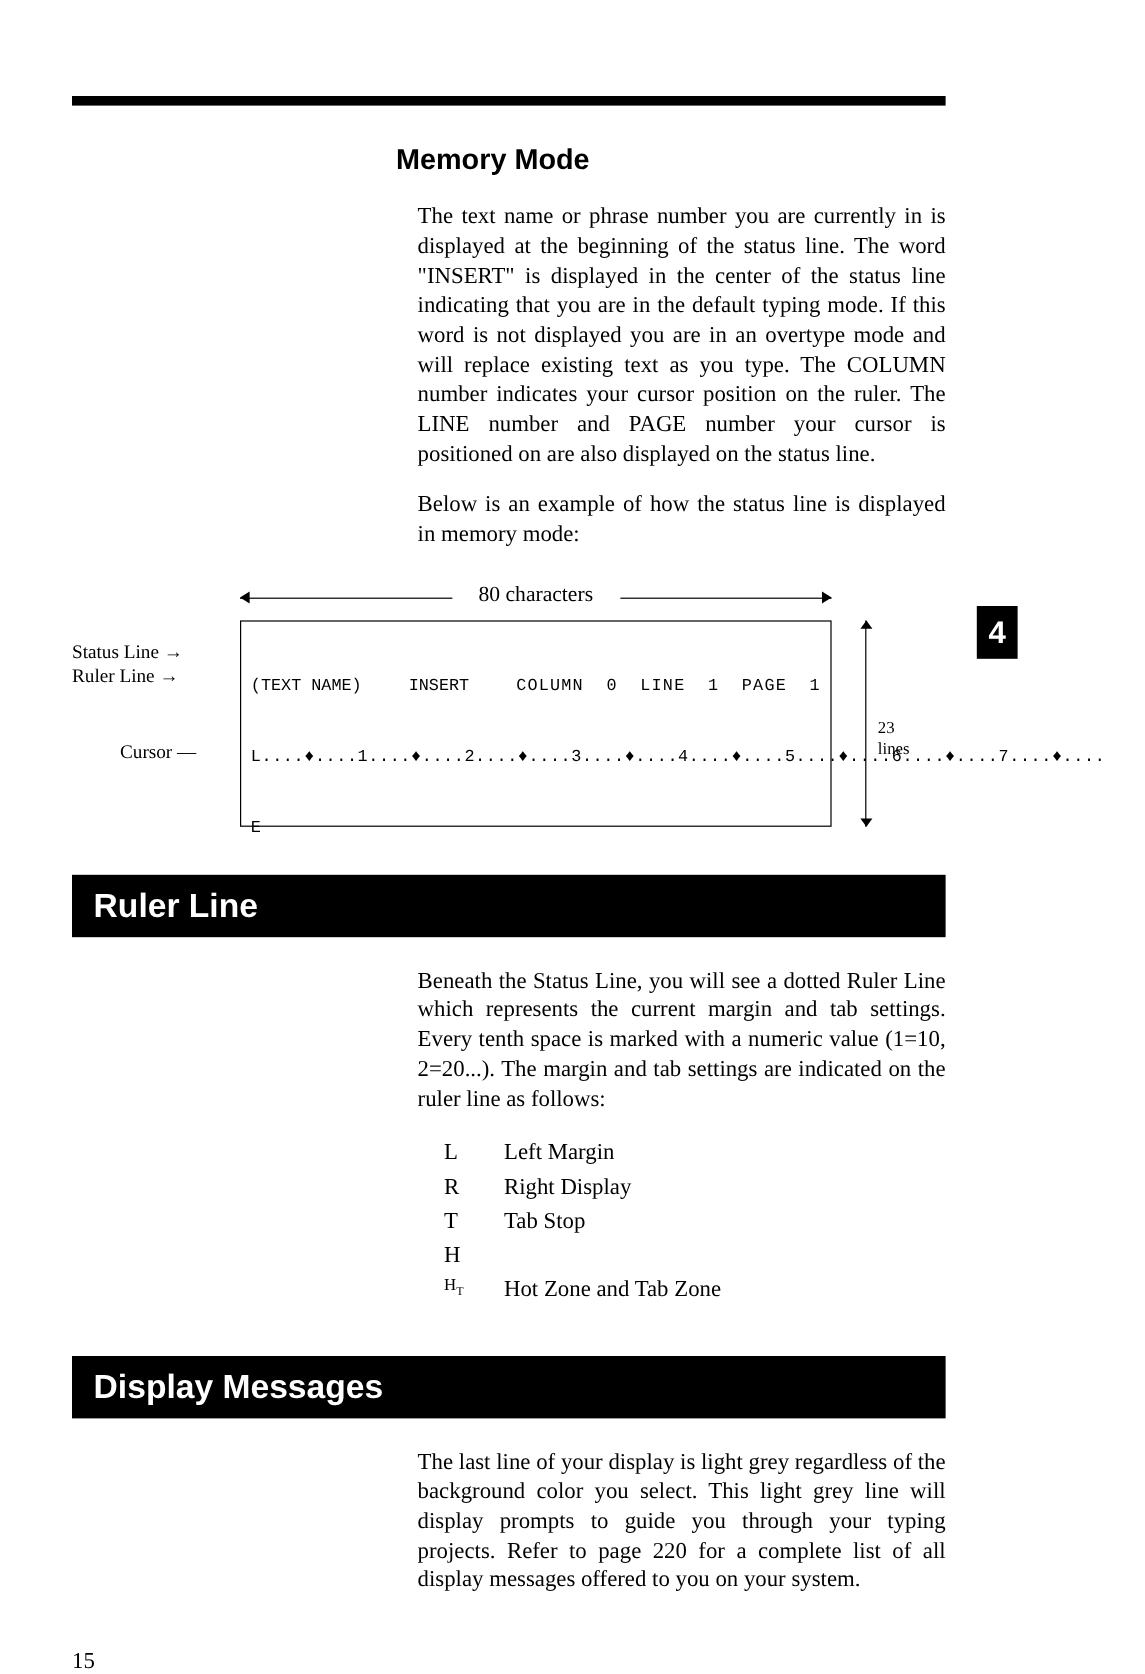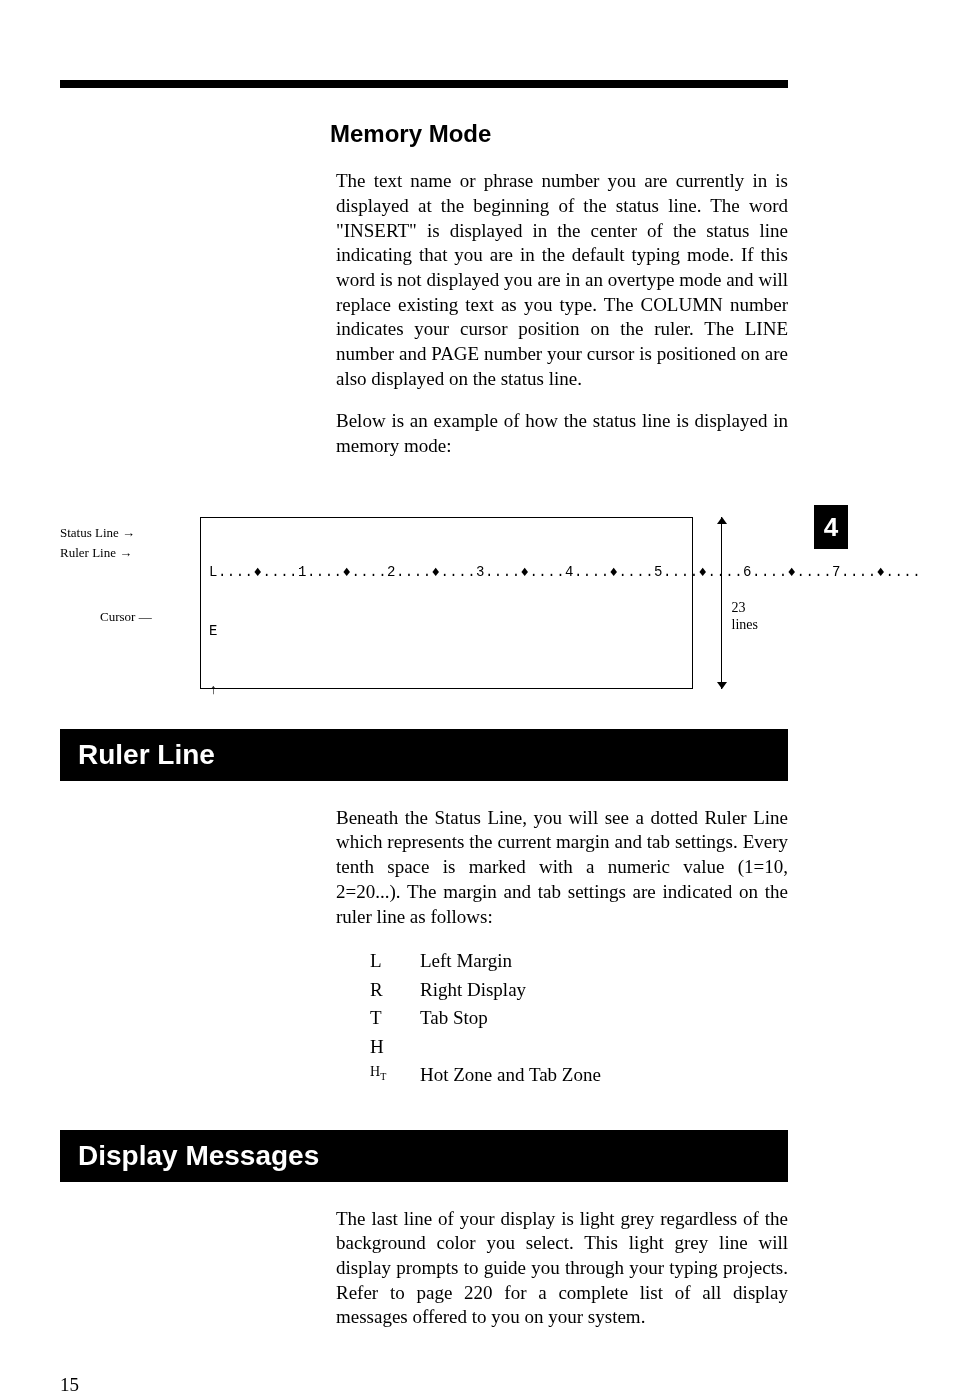--- a/index.html
+++ b/index.html
@@ -26,21 +26,21 @@
     font-weight: bold;
     font-size: 24px;
     margin: 10px 0 20px 0;
   }
   .body-col {
     margin-left: 270px;
     font-size: 19px;
     line-height: 1.3;
     text-align: justify;
   }
-  .body-col p { margin: 0 0 18px 6px; }
+  .body-col p { margin: 0 0 18px 18px; }
   .black-heading {
     background: #000;
     color: #fff;
     font-family: Arial, Helvetica, sans-serif;
     font-weight: bold;
     font-size: 28px;
     padding: 10px 18px;
     margin: 40px 0 25px 0;
   }
   .page-tab {
@@ -85,21 +85,21 @@
     border: 1.5px solid #000;
     font-family: "Courier New", monospace;
     font-size: 14px;
     padding: 6px 8px;
     white-space: pre;
     line-height: 1.4;
   }
   .status-row { display:flex; justify-content:space-between; }
   .status-right { letter-spacing: 1px; }
   .ruler-row { letter-spacing: 0.5px; }
-  .left-labels { position:absolute; left:0; top:30px; font-size:13px; }
+  .left-labels { position:absolute; left:0; top:40px; font-size:16px; }
   .left-labels div { height:20px; white-space:nowrap; }
   .right-labels { position:absolute; right:30px; bottom:55px; font-size:14px; line-height:1.2; }
   .height-brace { position:absolute; right:60px; top:28px; bottom:0; width:12px; }
   .height-brace .vline { position:absolute; left:5px; top:0; bottom:0; width:1px; background:#000; }
   .height-brace .arrow-u { position:absolute; top:0; left:1px; border-left:5px solid transparent; border-right:5px solid transparent; border-bottom:7px solid #000; }
   .height-brace .arrow-d { position:absolute; bottom:0; left:1px; border-left:5px solid transparent; border-right:5px solid transparent; border-top:7px solid #000; }
 
   .indicator-list {
     margin-left: 310px;
     font-size: 19px;
@@ -124,28 +124,39 @@
 
   <div class="body-col">
     <div class="section-title">Memory Mode</div>
     <p>The text name or phrase number you are currently in is displayed at the beginning of the status line. The word "INSERT" is displayed in the center of the status line indicating that you are in the default typing mode. If this word is not displayed you are in an overtype mode and will replace existing text as you type. The COLUMN number indicates your cursor position on the ruler. The LINE number and PAGE number your cursor is positioned on are also displayed on the status line.</p>
     <p>Below is an example of how the status line is displayed in memory mode:</p>
   </div>
 
   <div class="page-tab">4</div>
 
   <div class="diagram">
+    <div class="width-brace">
+      <div class="line"></div>
+      <div class="arrow-l"></div>
+      <div class="arrow-r"></div>
+      <div class="lbl">80 characters</div>
+    </div>
 
     <div class="left-labels">
       <div style="margin-top:6px;"><span>Status Line</span> →</div>
       <div><span>Ruler Line</span> →</div>
       <div style="margin-top:44px; margin-left:40px;"><span>Cursor</span> —</div>
     </div>
 
     <div class="screen-box">
+      <div class="status-row">
+        <span>(TEXT NAME)</span>
+        <span>INSERT</span>
+        <span class="status-right">COLUMN  0  LINE  1  PAGE  1</span>
+      </div>
       <div class="ruler-row">L....♦....1....♦....2....♦....3....♦....4....♦....5....♦....6....♦....7....♦....</div>
       <div><span>E</span></div>
       <div>↑</div>
     </div>
 
     <div class="height-brace">
       <div class="vline"></div>
       <div class="arrow-u"></div>
       <div class="arrow-d"></div>
     </div>

